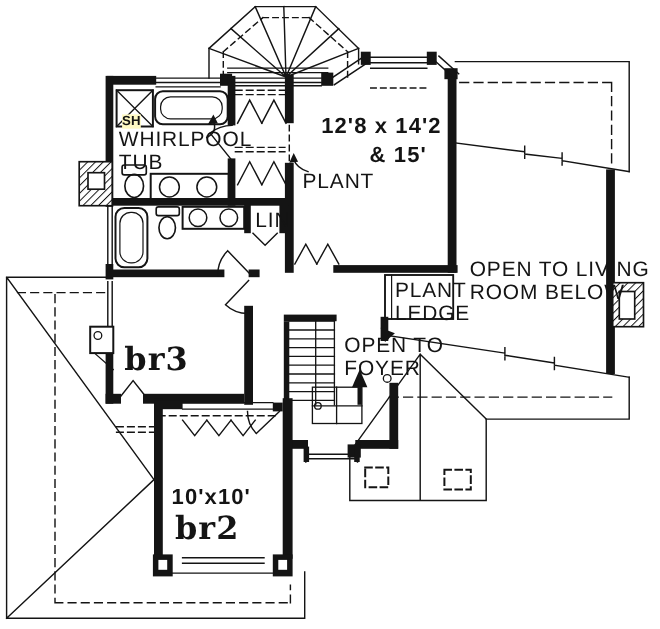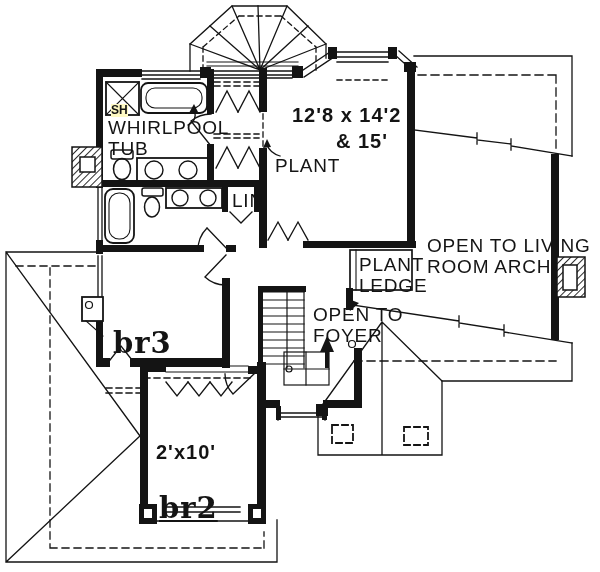--- a/index.html
+++ b/index.html
@@ -201,23 +201,23 @@
 
   <div class="lbl t13" style="left:108px;top:117px;"><span>WHIRLPOOL</span><br><span>TUB</span></div>
 
   <div class="lbl t13" style="left:275px;top:155px;"><span>PLANT</span></div>
 
   <div class="lbl t13" style="left:232px;top:190px;"><span>LIN</span></div>
 
   <div class="lbl dim" style="left:292px;top:104px;"><span>12'8 x 14'2</span></div>
   <div class="lbl dim" style="left:336px;top:130px;"><span>&amp; 15'</span></div>
 
-  <div class="lbl t13" style="left:427px;top:211px;margin-top:24px;"><span>OPEN TO LIVING</span><br><span>ROOM ARCH</span></div>
+  <div class="lbl t13" style="left:427px;top:211px;margin-top:24px;"><span>OPEN TO LIVING</span><br><span>ROOM BELOW</span></div>
 
   <div class="lbl t13" style="left:313px;top:304px;"><span>OPEN TO</span><br><span>FOYER</span></div>
 
   <div class="lbl t13" style="left:359px;top:254px;"><span>PLANT</span><br><span>LEDGE</span></div>
 
-  <div class="lbl room" style="left:113px;top:329px;"><span>br3</span></div>
-
-  <div class="lbl dim" style="left:156px;top:441px;"><span>2'x10'</span></div>
-  <div class="lbl room" style="left:159px;top:494px;text-decoration:underline;"><span>br2</span></div>
+  <div class="lbl room" style="left:113px;top:312px;"><span>br3</span></div>
+
+  <div class="lbl dim" style="left:156px;top:441px;"><span>10'x10'</span></div>
+  <div class="lbl room" style="left:159px;top:466px;"><span>br2</span></div>
 </div>
 
 </body></html>

